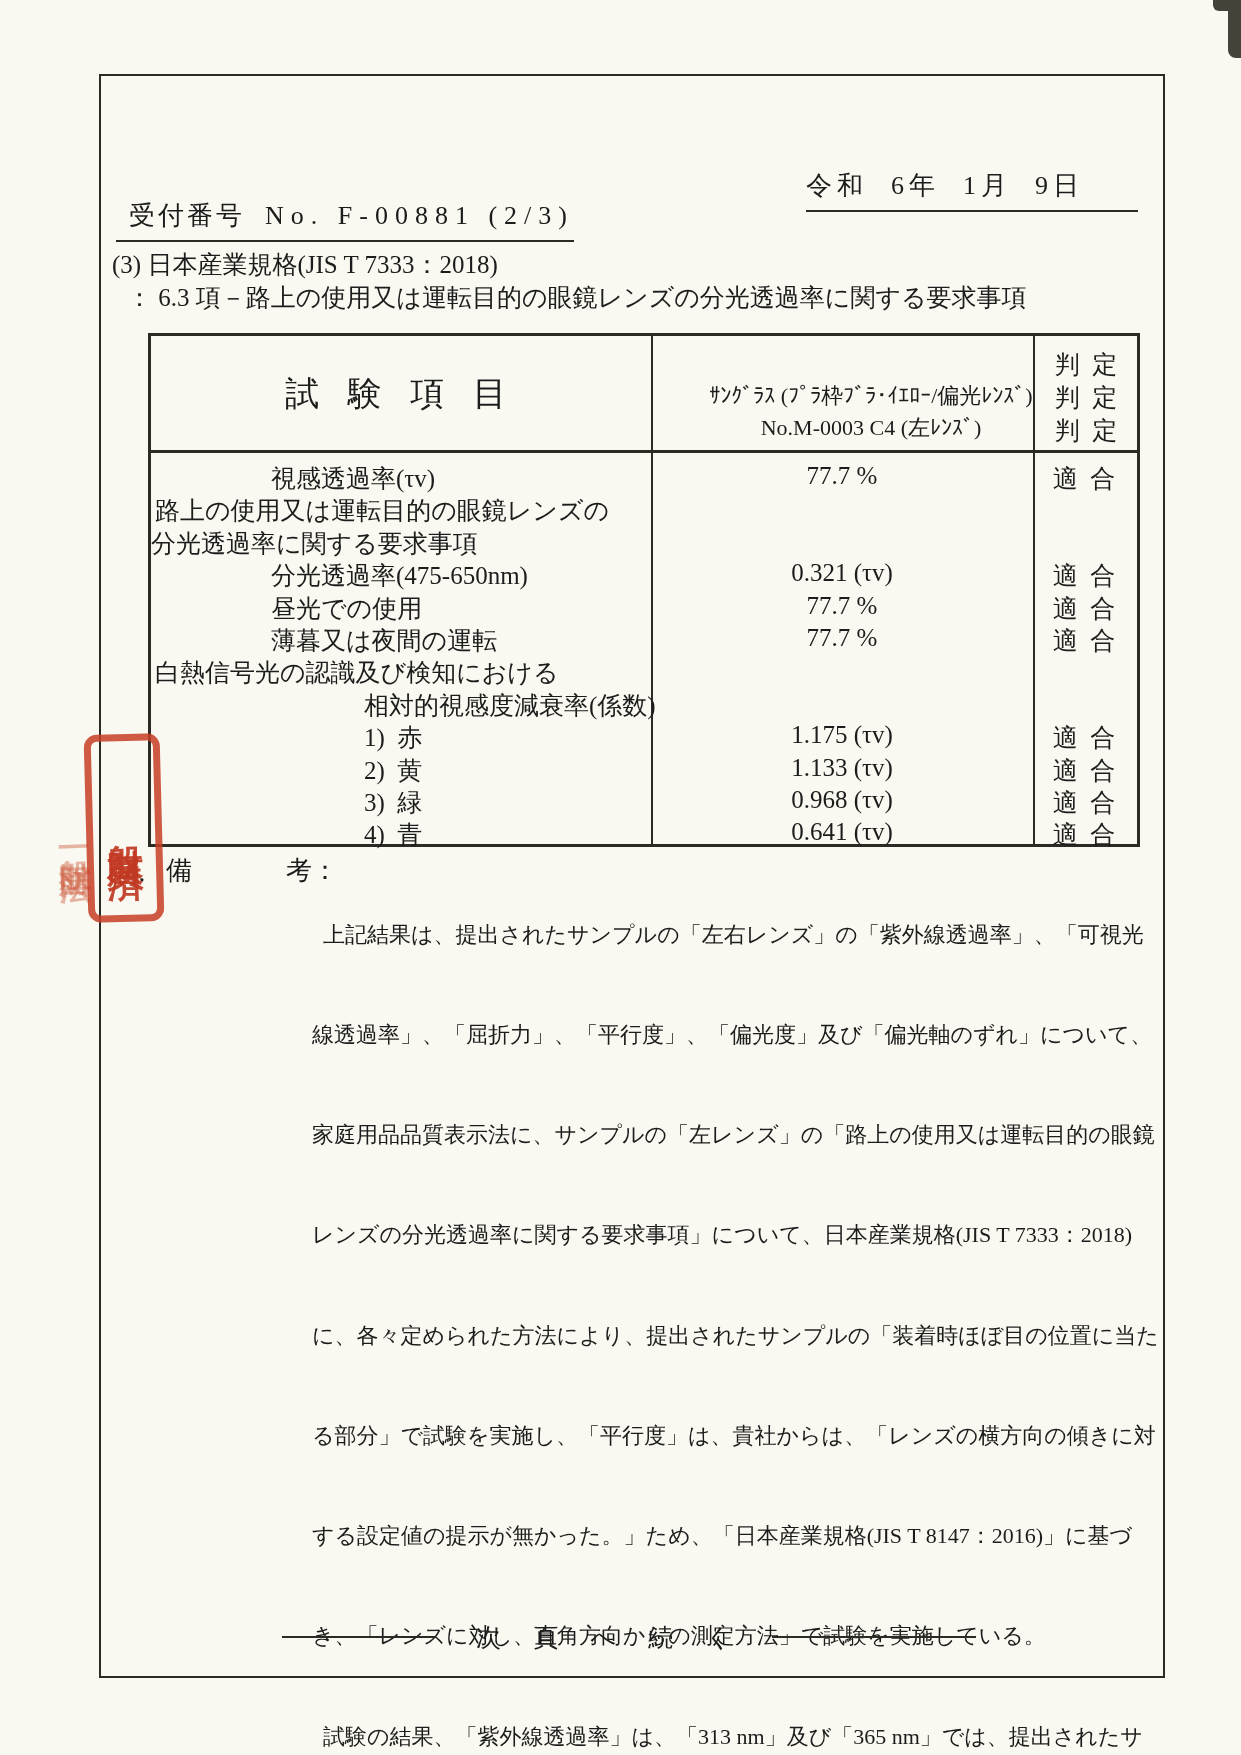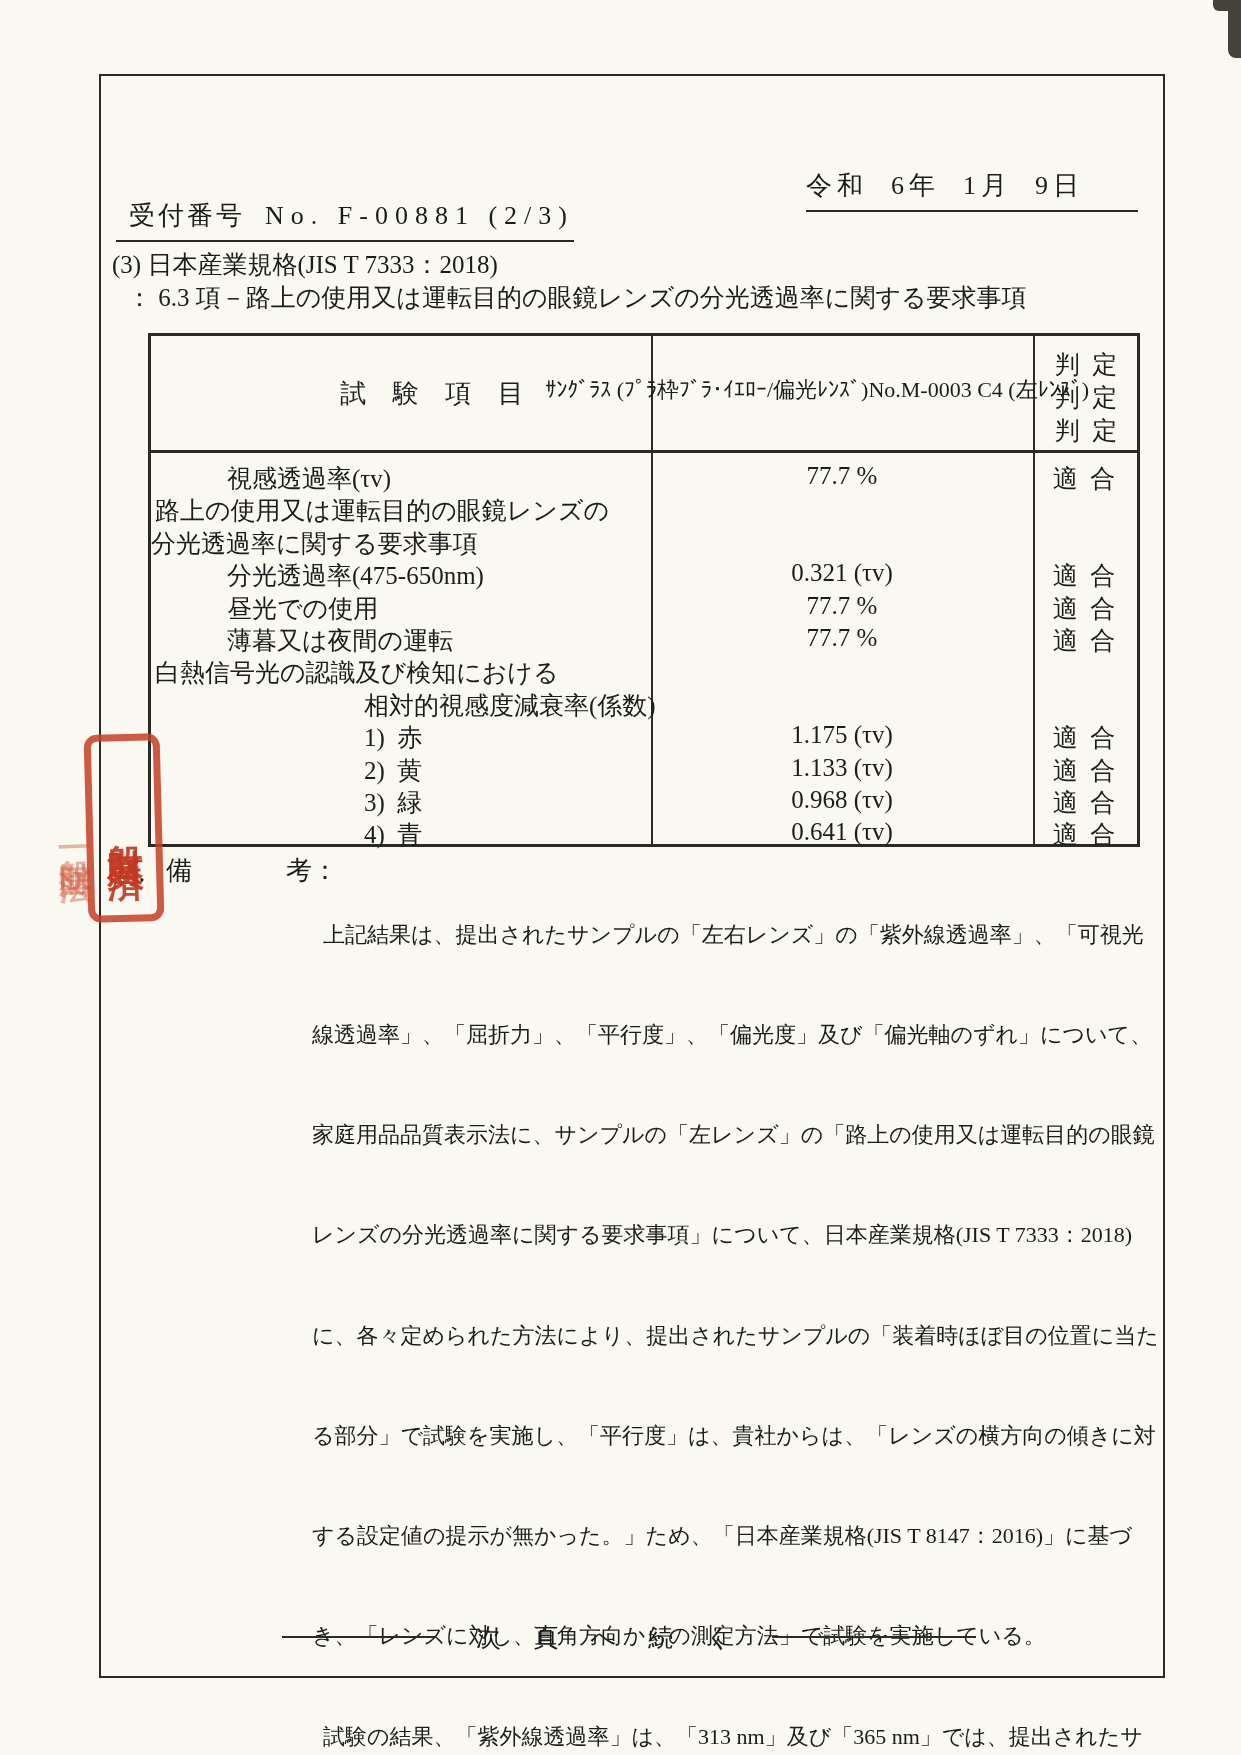--- a/index.html
+++ b/index.html
@@ -35,42 +35,42 @@
   .report-table{
     position:absolute;left:148px;top:333px;width:992px;height:514px;
     border:3px solid #2b2a24;box-sizing:border-box;
   }
   .vline1{position:absolute;left:500px;top:0;bottom:0;width:2px;background:#2b2a24;}
   .vline2{position:absolute;left:882px;top:0;bottom:0;width:2px;background:#2b2a24;}
   .hline{position:absolute;top:114px;left:0;right:0;height:3px;background:#2b2a24;}
   .h-item{
     position:absolute;left:0;top:0;width:500px;height:115px;
     display:flex;align-items:center;justify-content:center;
-    font-size:26px;letter-spacing:10px;white-space:pre;padding-left:36px;
+    font-size:34px;letter-spacing:10px;white-space:pre;
   }
   .h-sample{
     position:absolute;left:502px;top:0;width:436px;height:114px;
-    display:flex;justify-content:flex-end;align-items:center;
+    display:flex;flex-direction:column;justify-content:flex-end;align-items:center;
     padding-bottom:6px;box-sizing:border-box;font-size:22px;line-height:32px;white-space:pre;
   }
   .h-judge{
     position:absolute;left:884px;top:0;width:102px;height:114px;
     display:flex;flex-direction:column;justify-content:space-around;align-items:center;
     padding:12px 0;box-sizing:border-box;font-size:25px;white-space:pre;
   }
   .t-body{
     position:absolute;left:0;top:117px;right:0;bottom:0;
     display:flex;flex-direction:column;padding-top:9px;box-sizing:border-box;
   }
   .t-row{display:flex;height:32.4px;font-size:25px;white-space:pre;}
   .t-row .c1{width:500px;box-sizing:border-box;}
   .t-row .c2{width:382px;text-align:center;}
   .t-row .c3{width:102px;text-align:center;}
   .c1.i0{padding-left:4px;}
-  .c1.i1{padding-left:76px;}
+  .c1.i1{padding-left:120px;}
   .c1.i2{padding-left:213px;}
   .c1.rr{text-align:left;padding-right:12px;}
   
   .remark-no{position:absolute;left:124px;top:858px;font-size:27px;transform:rotate(-8deg);}
   .remark-bi{position:absolute;left:166px;top:853px;font-size:26px;}
   .remark-ko{position:absolute;left:286px;top:853px;font-size:26px;}
   .remarks{
     position:absolute;left:312px;top:851px;width:832px;
     font-size:22px;line-height:33.4px;white-space:pre;
   }

